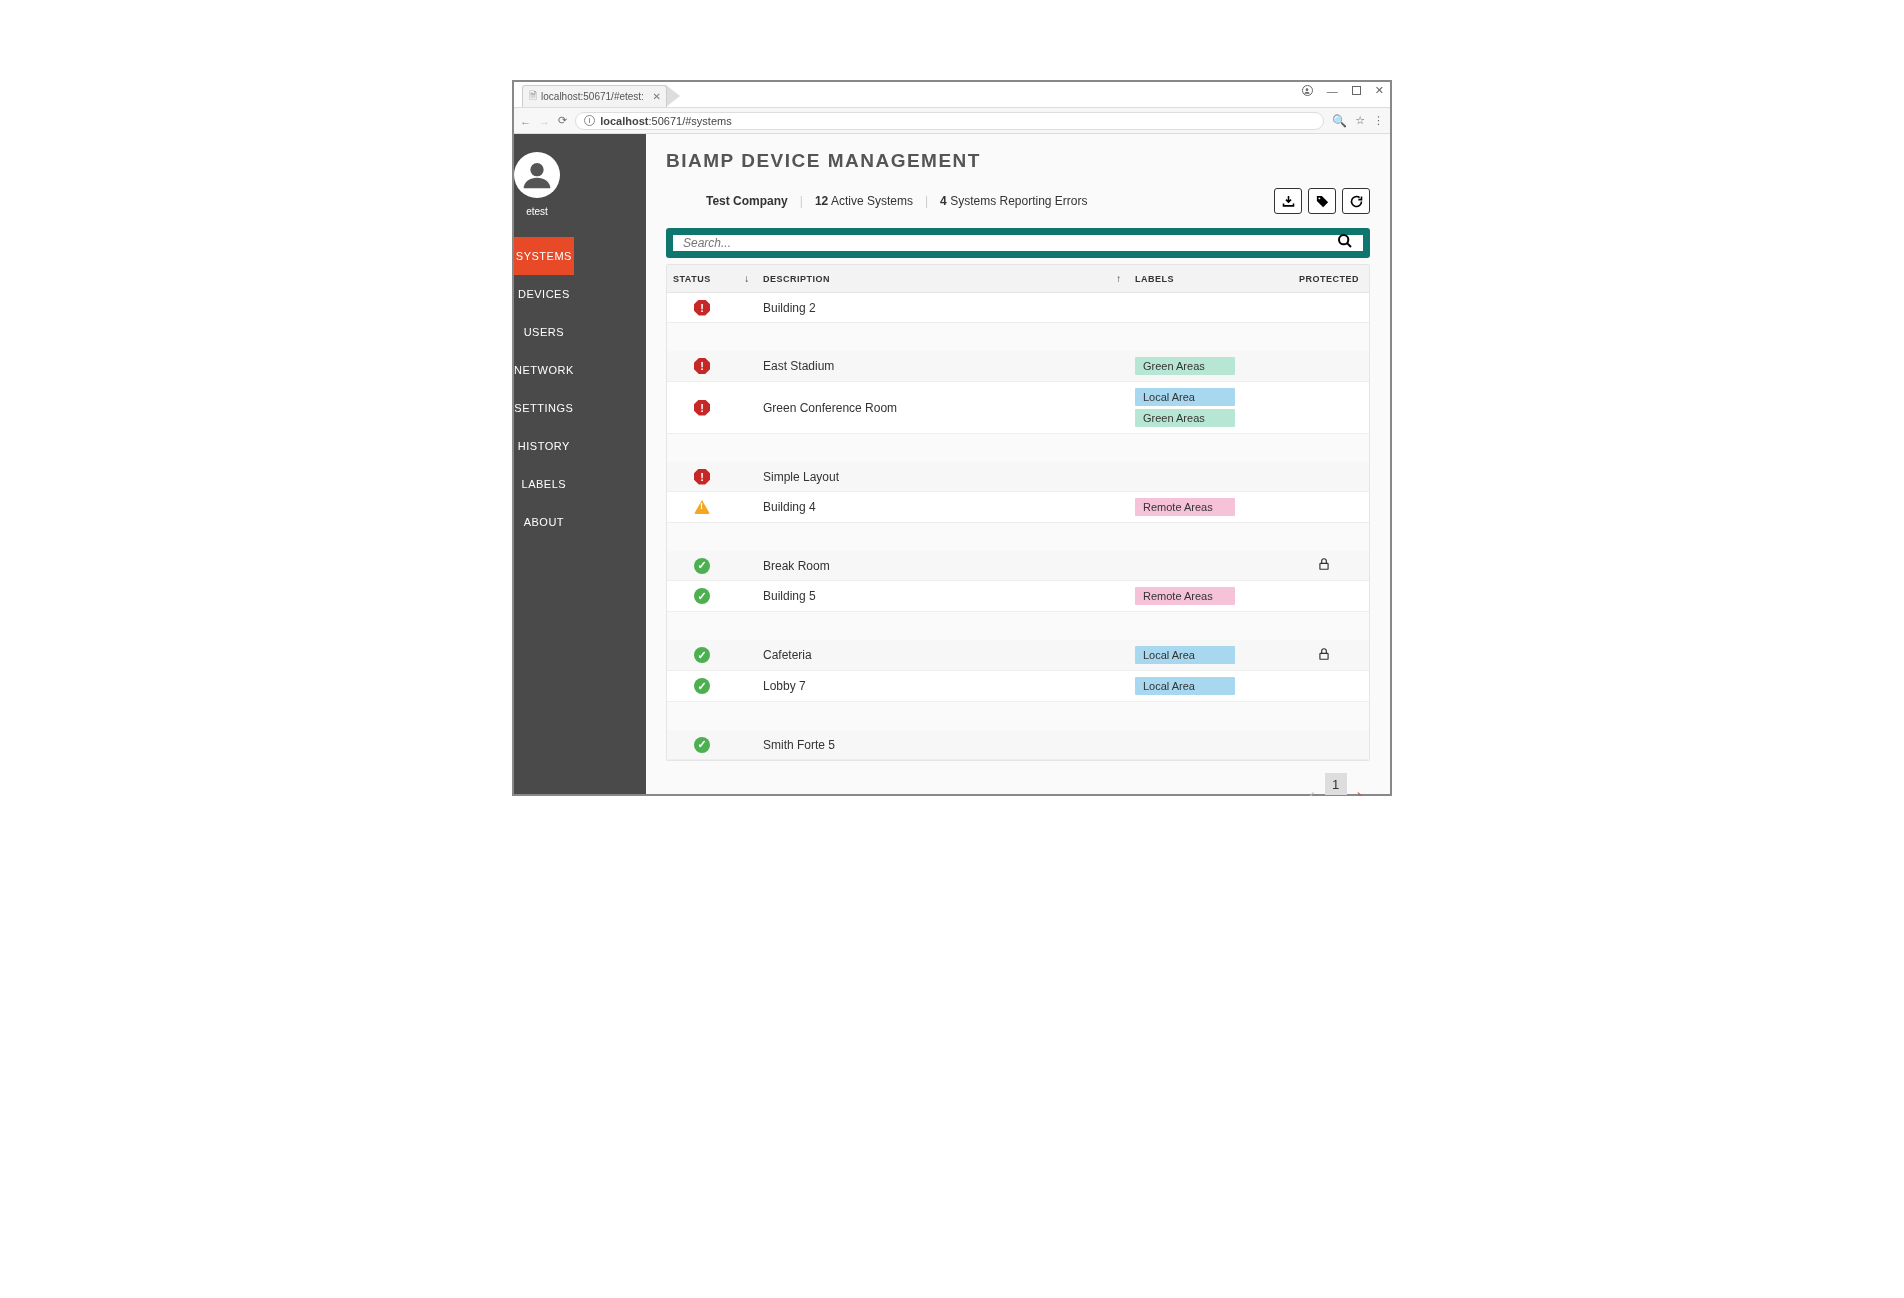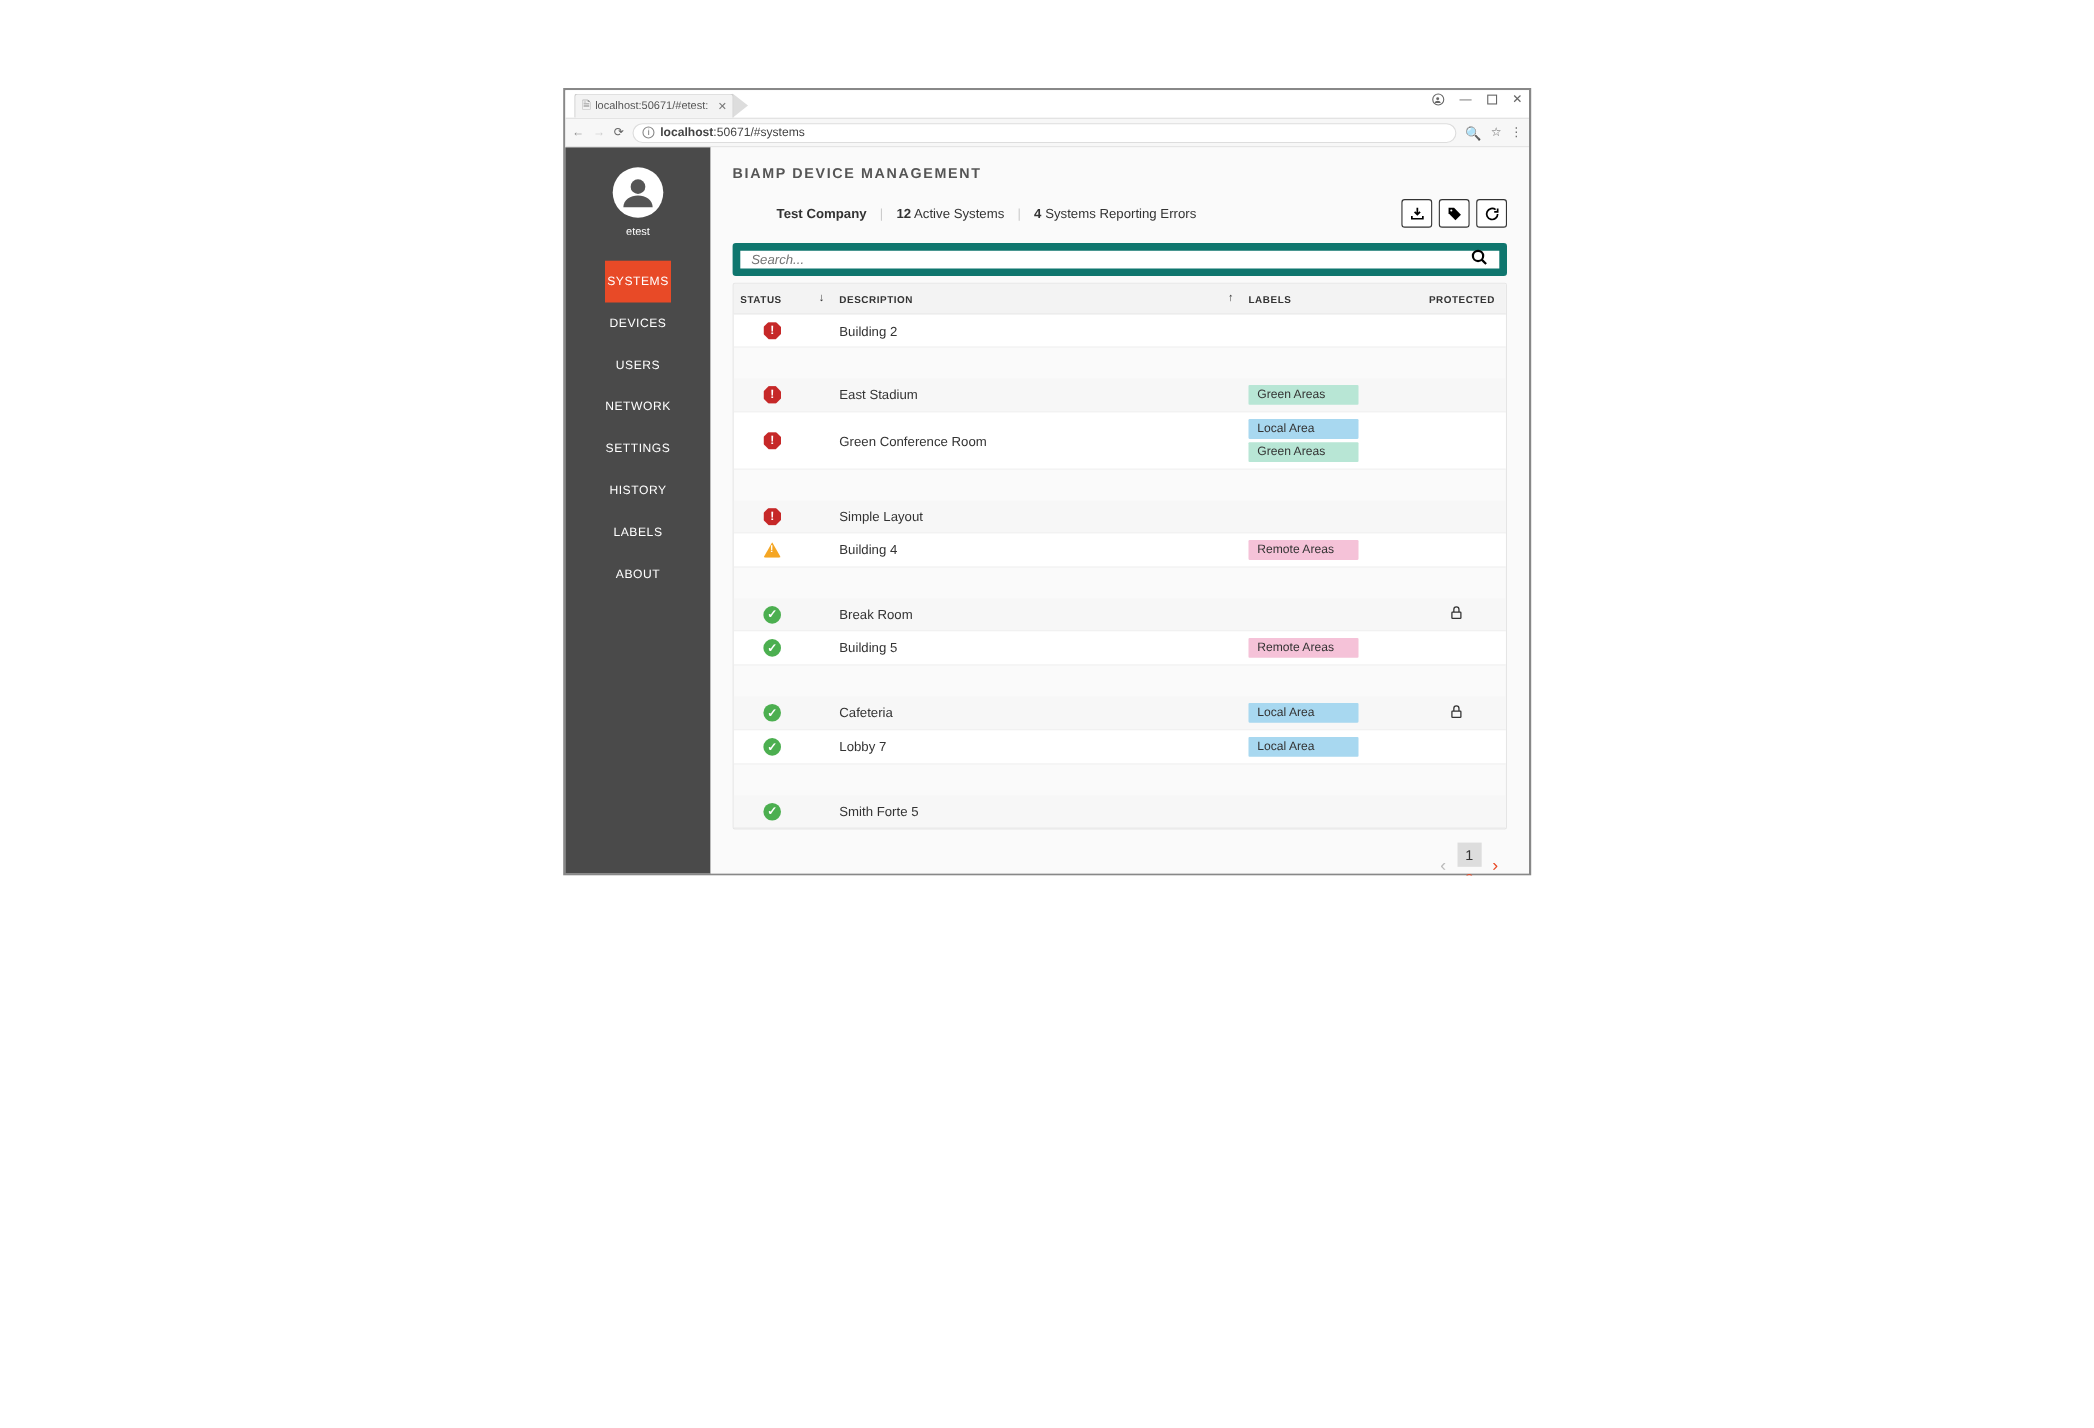--- a/index.html
+++ b/index.html
@@ -85,21 +85,21 @@
   
   .app {
     display: flex;
     height: 660px;
   }
   .sidebar {
     width: 132px;
     background: #4a4a4a;
     display: flex;
     flex-direction: column;
-    align-items: center;
+    align-items: flex-start;
   }
   .sidebar-profile {
     display: flex;
     flex-direction: column;
     align-items: center;
     padding: 18px 0 20px 0;
   }
   .avatar {
     width: 46px;
     height: 46px;
@@ -126,21 +126,21 @@
   .main {
     flex: 1;
     background: #fafafa;
     display: flex;
     flex-direction: column;
   }
   .page-header {
     padding: 16px 20px 8px 20px;
   }
   .page-title {
-    font-size: 13px;
+    font-size: 19px;
     letter-spacing: 1.5px;
     color: #555;
     font-weight: 600;
   }
   .summary-row {
     display: flex;
     align-items: center;
     padding: 8px 20px 14px 20px;
     gap: 12px;
     font-size: 12px;

